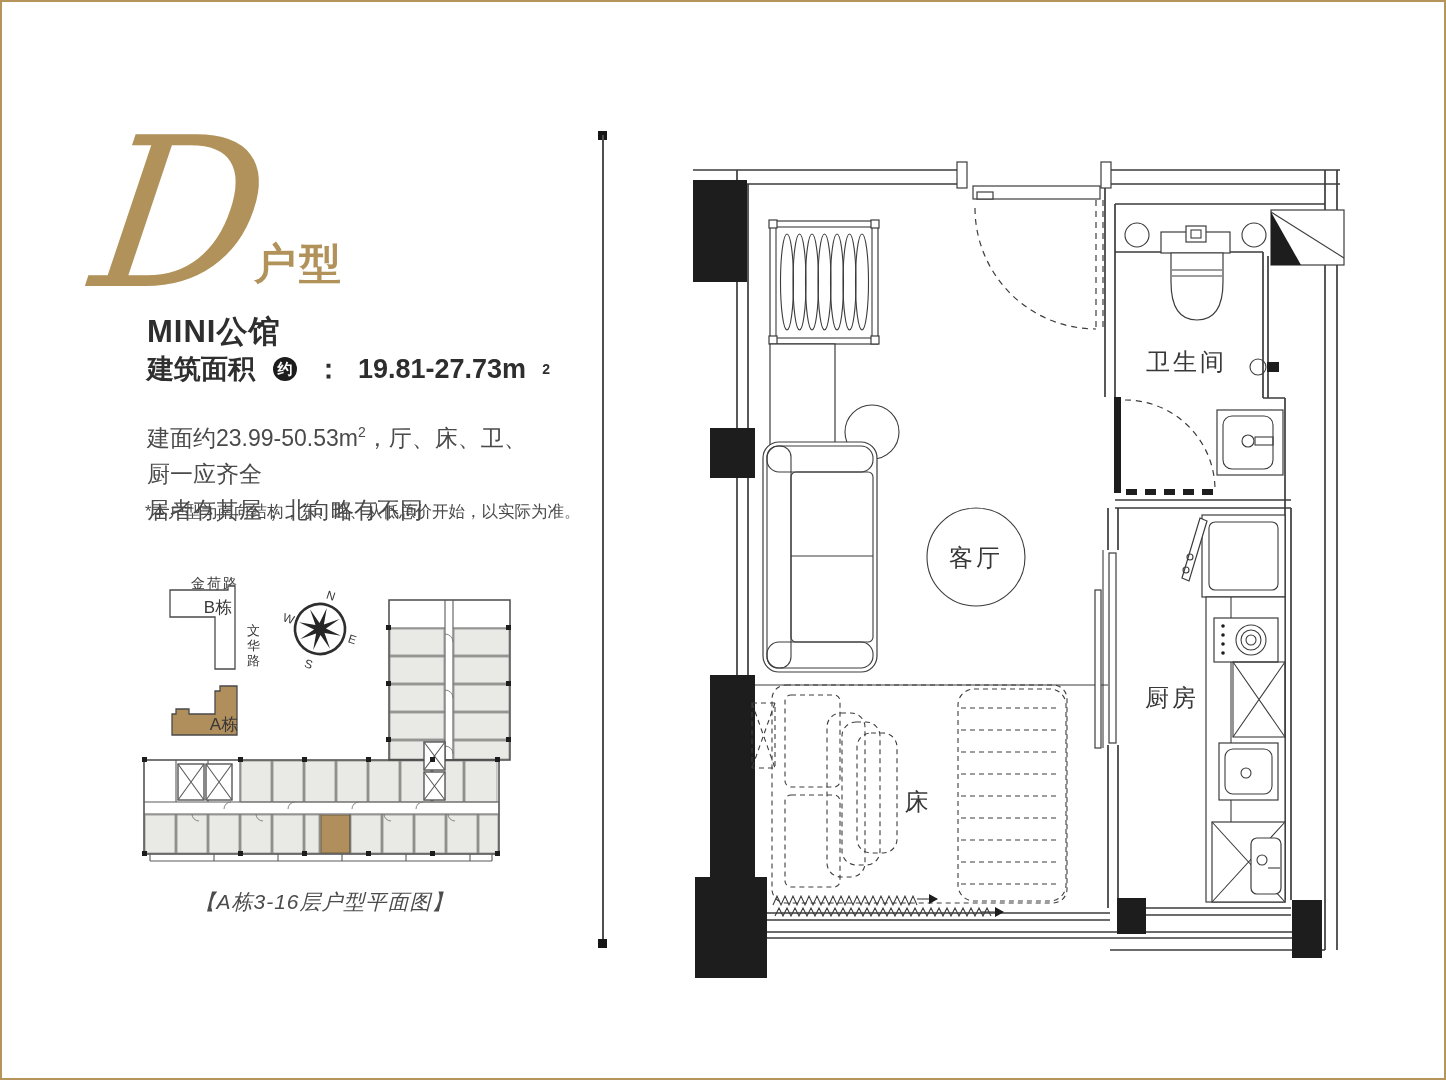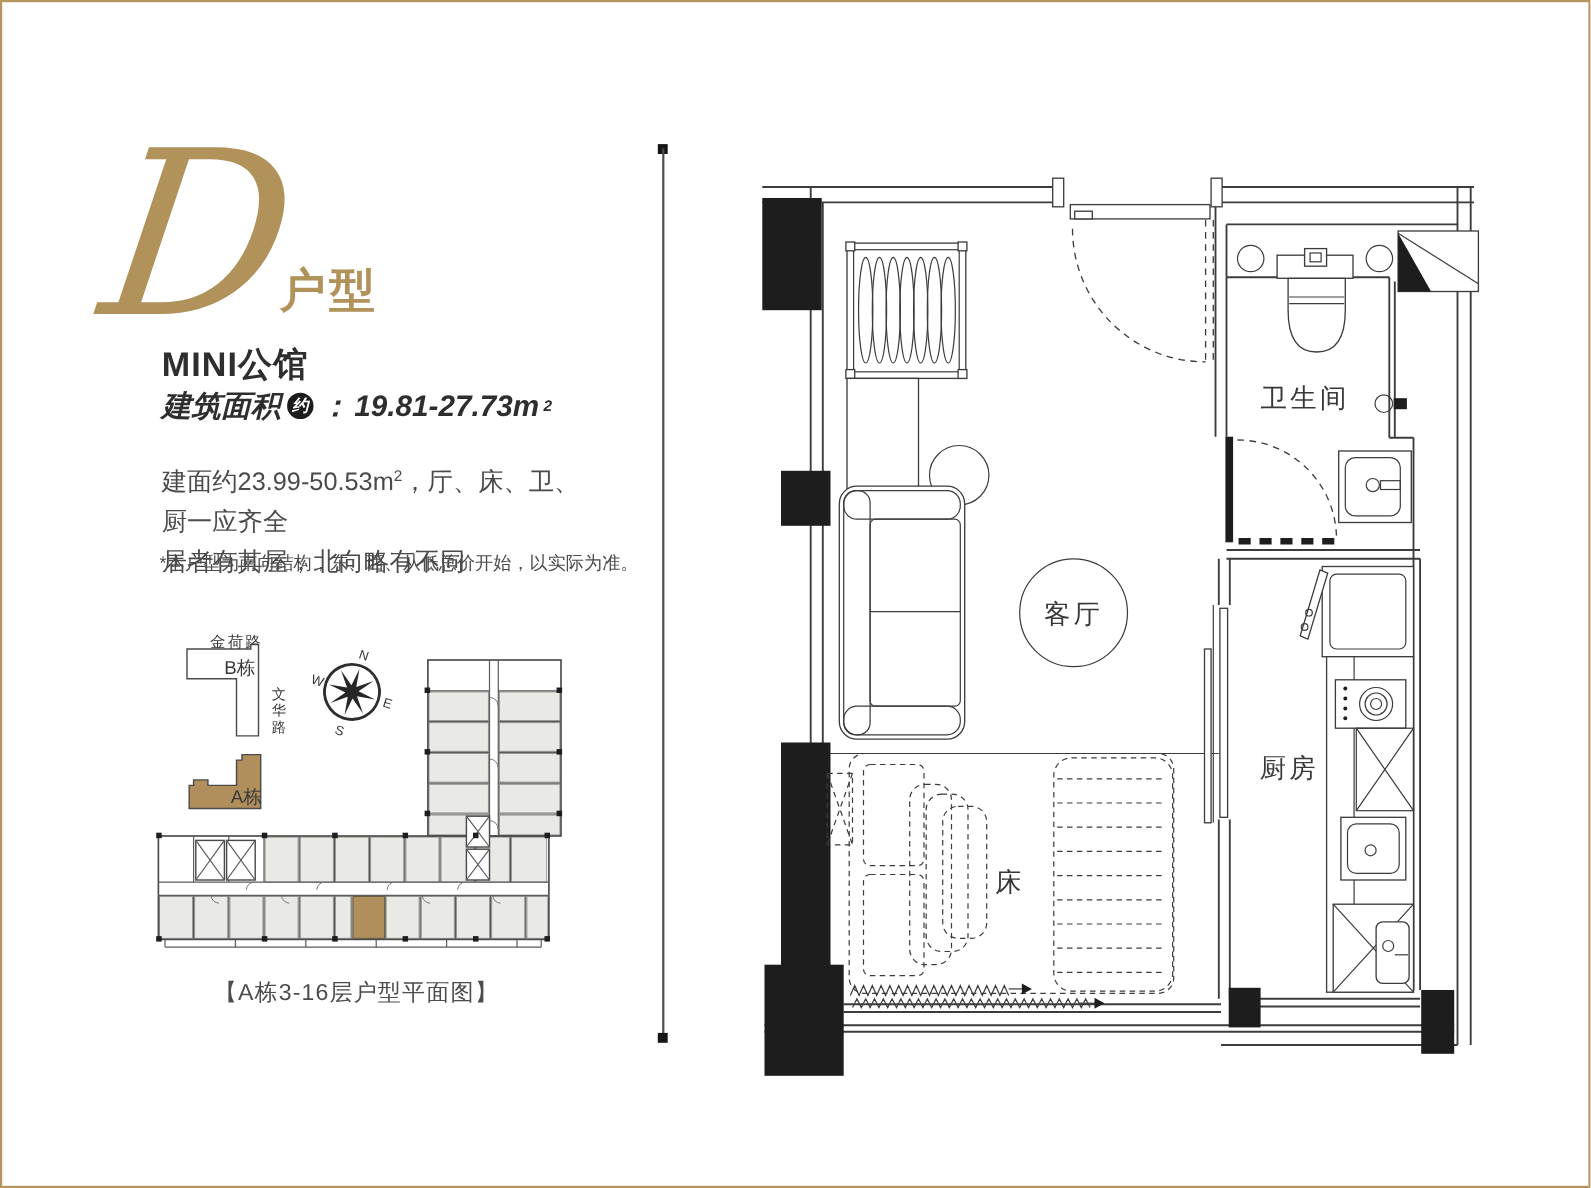--- a/index.html
+++ b/index.html
@@ -20,39 +20,39 @@
     position:absolute; left:252px; top:234px;
     font-size:42px; color:#b1925a; font-weight:700; letter-spacing:3px;
   }
   .unit-title {
     position:absolute; left:145px; top:309px;
     font-size:31px; font-weight:700; color:#2e2e2e; letter-spacing:1px;
   }
   .area-line {
     position:absolute; left:145px; top:349px;
     font-size:27px; font-weight:700; color:#2e2e2e;
-    display:flex; align-items:center; gap:4px;font-style:italic;
+    display:flex; align-items:center; gap:16px;
   }
   .circle-char {
     display:inline-flex; width:24px; height:24px; border-radius:50%;
     background:#1c1c1c; color:#fff; font-size:15px; font-weight:700;
     align-items:center; justify-content:center; margin:0 2px;
   }
   sup.sq { font-size:14px; vertical-align:super; }
   .desc {
     position:absolute; left:145px; top:412px; width:400px;
     font-size:23px; line-height:36px; color:#4a4a4a;
   }
   .note {
     position:absolute; left:143px; top:499px;
     font-size:16.5px; color:#4a4a4a;
   }
   .caption {
     position:absolute; left:162px; top:886px; width:320px;
-    text-align:center; font-size:21px; color:#4c4c4c; letter-spacing:1px;
+    text-align:center; font-size:21px; color:#4c4c4c; letter-spacing:1px;font-style:italic;
   }
   
   .divider-line { position:absolute; left:600px; top:133px; width:2px; height:806px; background:#4e4e4e; }
   .divider-cap { position:absolute; width:9px; height:9px; background:#161616; }
   .cap-top { left:596px; top:129px; }
   .cap-bottom { left:596px; top:937px; }
   
   .site-svg { position:absolute; left:140px; top:560px; }
   .plan-svg { position:absolute; left:683px; top:158px; }
   svg { overflow:visible; }

